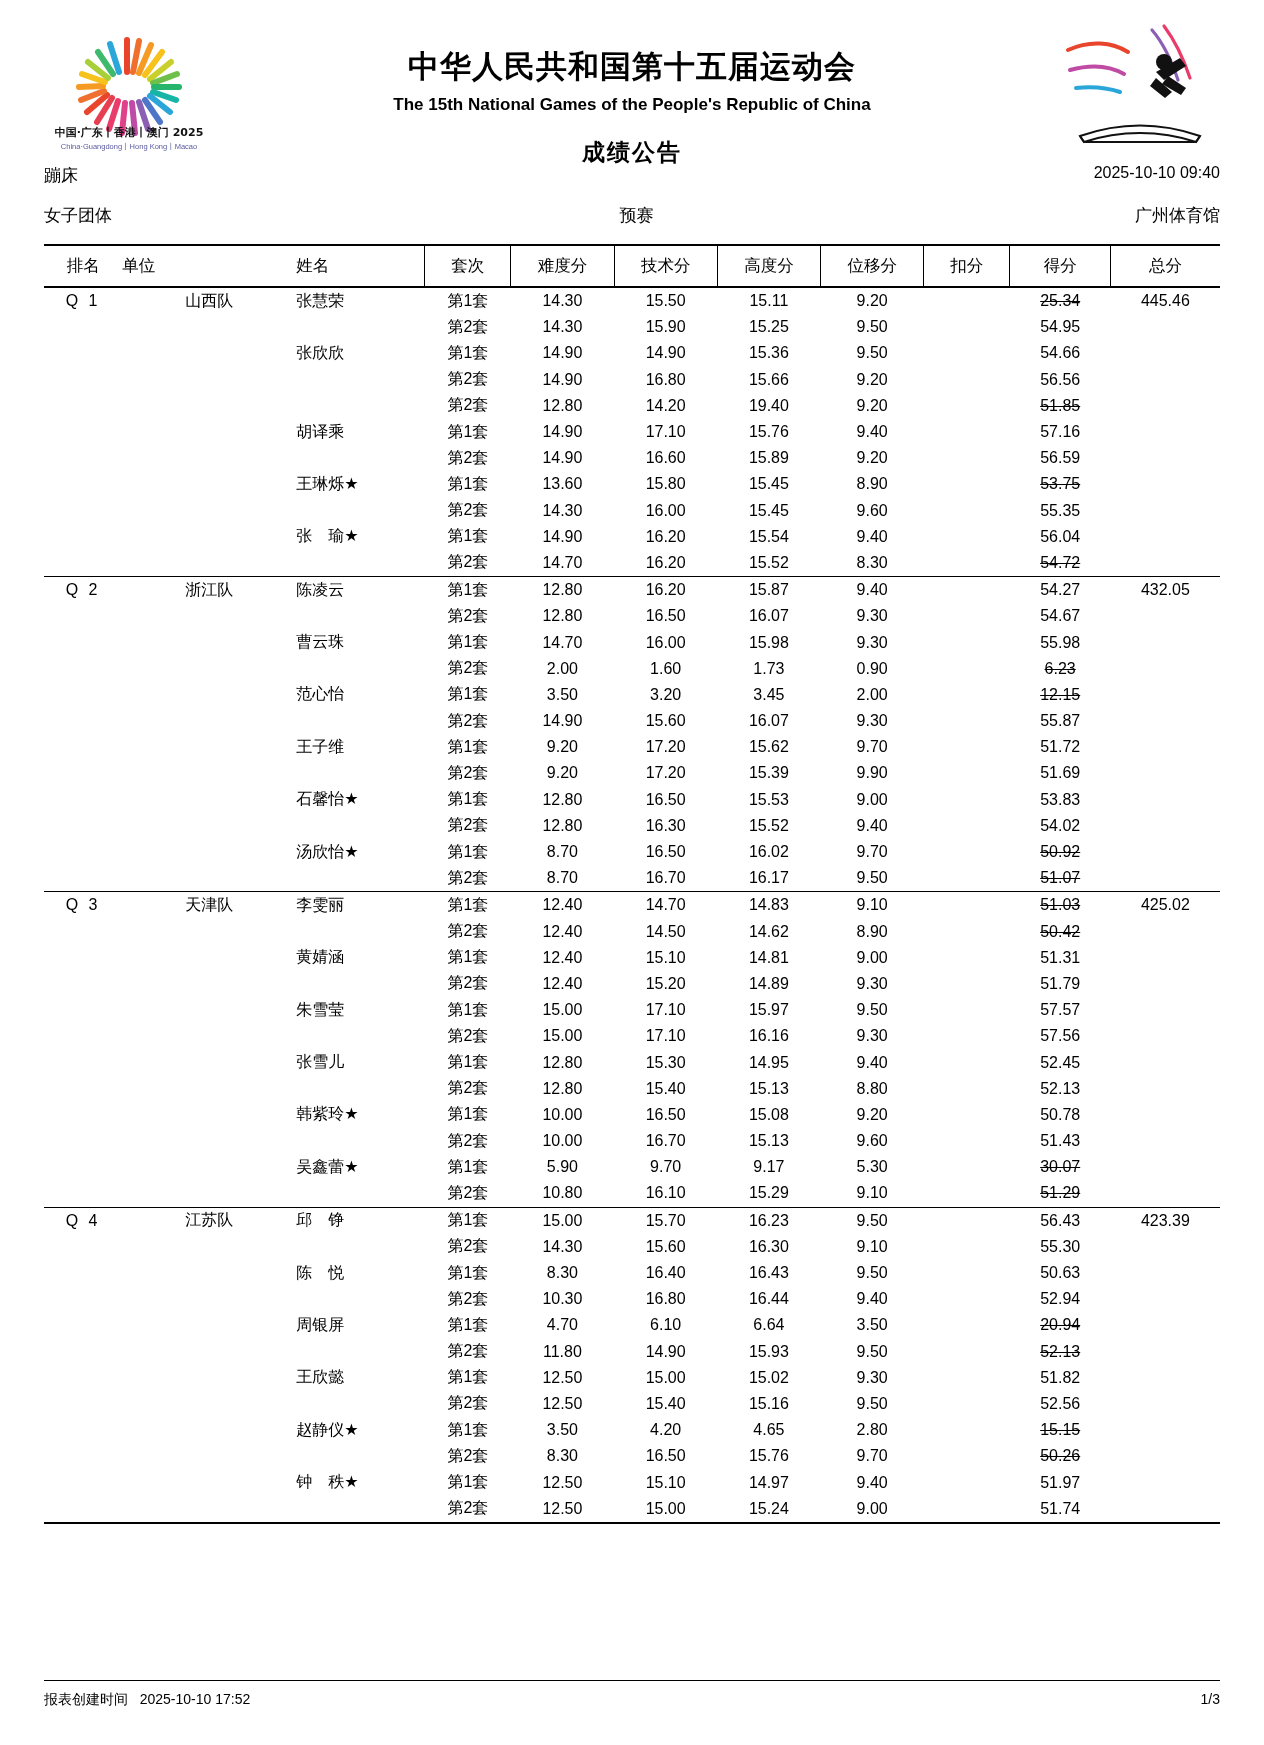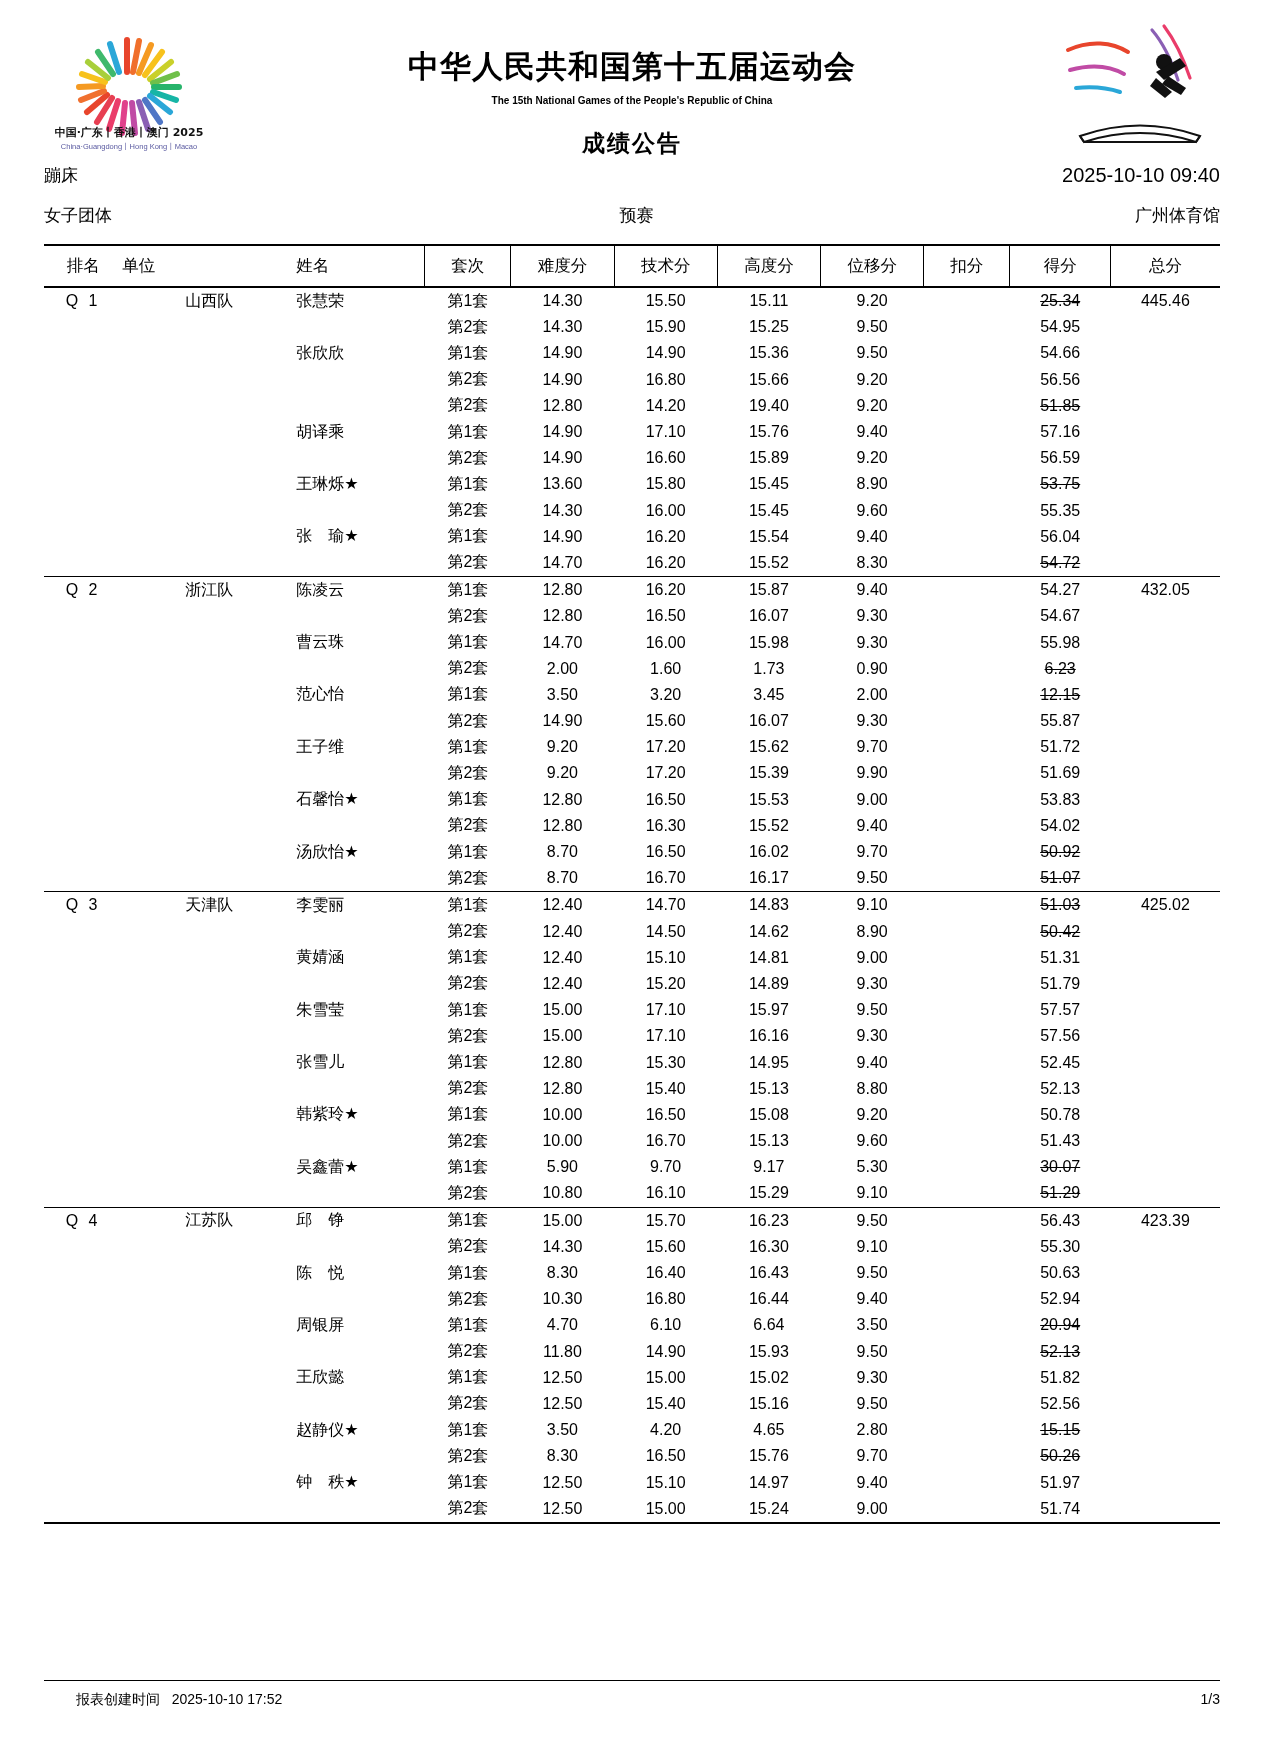--- a/index.html
+++ b/index.html
@@ -40,21 +40,21 @@
     text-align:center;
     padding-top:46px;
   }
   .title-cn{
     font-size:31px;
     font-weight:bold;
     letter-spacing:1px;
     font-family:"DejaVu Sans","Liberation Sans",sans-serif;
   }
   .title-en{
-    font-size:10px;
+    font-size:17px;
     font-weight:bold;
     margin-top:7px;
     font-family:"Liberation Sans",sans-serif;
   }
   .doc-kind{
     font-size:23px;
     font-weight:bold;
     margin-top:22px;
     letter-spacing:2px;
   }
@@ -63,21 +63,21 @@
   .meta-row{
     position:relative;
     height:26px;
     font-size:17px;
   }
   .meta-row .left{position:absolute;left:0;}
   .meta-row .center{position:absolute;left:9px;right:0;text-align:center;}
   .meta-row .right{position:absolute;right:0;}
   .meta-row.r1{margin-top:-6px;}
   .meta-row.r2{margin-top:14px;}
-  .meta-date{font-size:20px;}
+  .meta-date{font-size:16px;}
 
   
   table.results{
     width:100%;
     border-collapse:collapse;
     margin-top:14px;
     font-size:16px;
   }
   table.results th,
   table.results td{
@@ -122,21 +122,21 @@
 
   
   .footer{
     position:absolute;
     left:44px; right:44px;
     bottom:36px;
     border-top:1px solid #000;
     padding-top:10px;
     font-size:14px;
   }
-  .footer .fl{float:left;margin-left:32px;}
+  .footer .fl{float:left;}
   .footer .fr{float:right;}
   .clear{clear:both;}
 </style>
 </head>
 <body>
 
 <div class="page">
 
   <div class="header">
 

